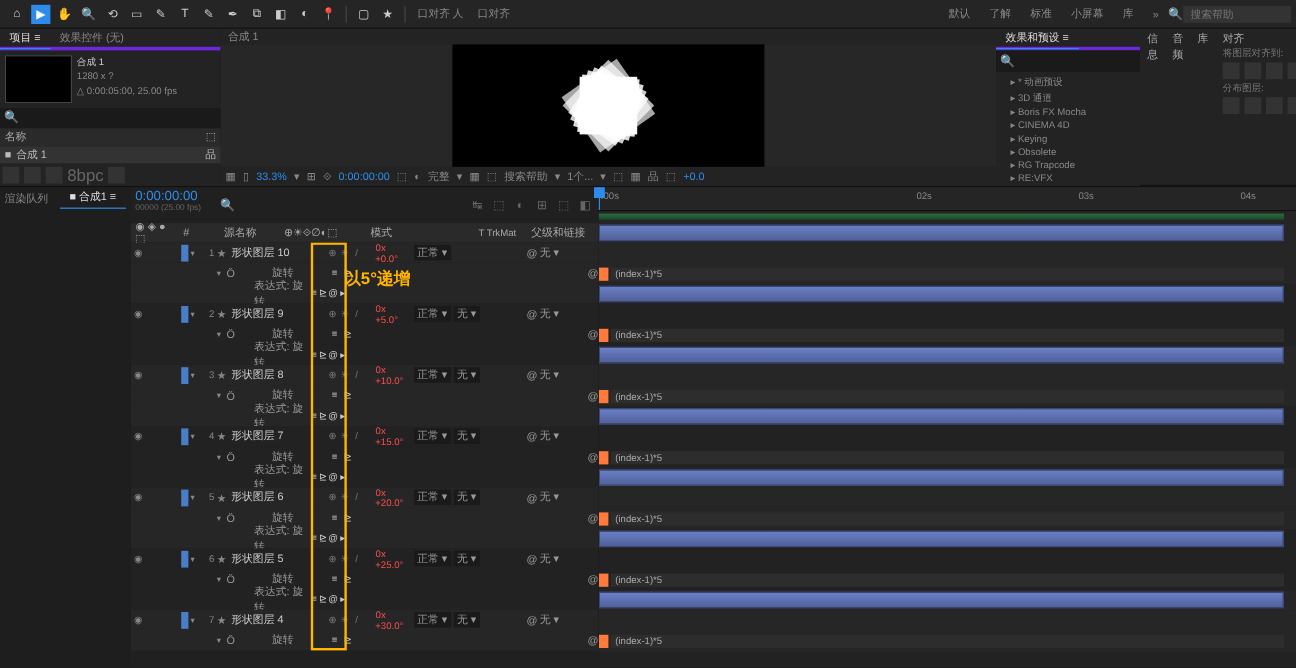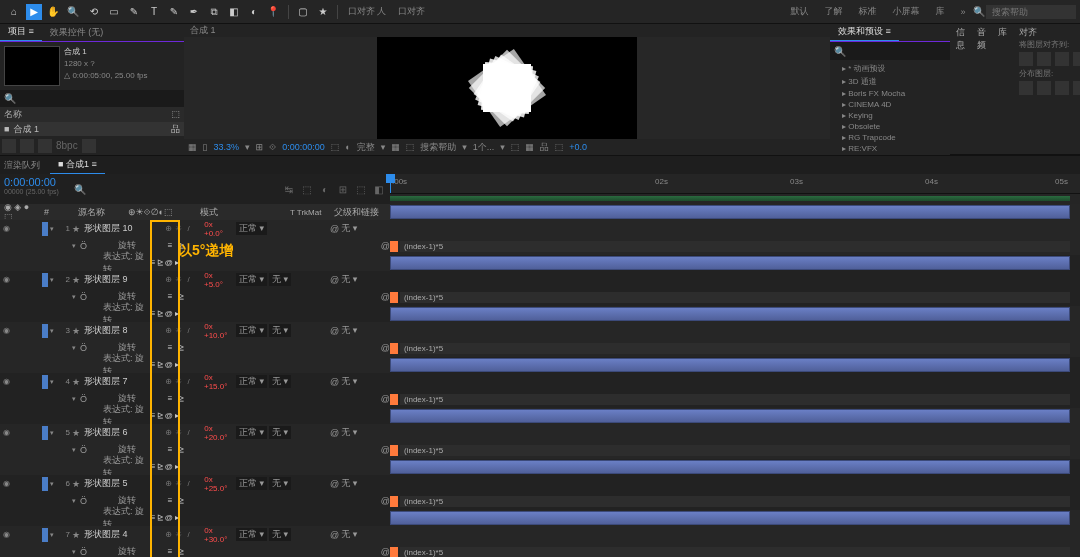--- a/index.html
+++ b/index.html
@@ -10,21 +10,21 @@
   .top-toolbar .tool.active { background: #2d8ceb; color: #fff; }
   .top-toolbar .sep { width: 1px; height: 14px; background: #444; margin: 0 4px; }
   .top-toolbar .snap-opt { color: #888; font-size: 9px; margin: 0 6px; cursor: pointer; display: flex; align-items: center; gap: 2px; }
   .top-toolbar .spacer { flex: 1; }
   .top-toolbar .workspace { color: #888; font-size: 9px; margin: 0 8px; cursor: pointer; }
   .top-toolbar .search { background: #333; border: none; color: #999; font-size: 9px; padding: 2px 6px; width: 90px; }
 
   .midrow { display: flex; height: 132px; border-bottom: 1px solid #111; }
   
   .project-panel { width: 184px; background: #232323; display: flex; flex-direction: column; }
-  .panel-tabs { height: 18px; display: flex; align-items: flex-end; border-bottom: 1px solid #6d28d9; }
+  .panel-tabs { height: 18px; display: flex; align-items: center; border-bottom: 3px solid #6d28d9; }
   .tab { padding: 2px 8px; font-size: 9px; color: #888; cursor: pointer; }
   .tab.active { color: #ddd; border-bottom: 1px solid #2d8ceb; }
   .project-body { flex: 1; padding: 2px; }
   .proj-thumb-row { display: flex; padding: 2px; }
   .proj-thumb { width: 56px; height: 40px; background: #000; border: 1px solid #444; }
   .proj-thumb-info { font-size: 8px; color: #888; padding-left: 4px; line-height: 12px; }
   .proj-search { height: 18px; background: #1a1a1a; display: flex; align-items: center; padding: 0 4px; color: #666; }
   .proj-cols { height: 16px; background: #2a2a2a; display: flex; align-items: center; padding: 0 4px; font-size: 9px; color: #aaa; }
   .proj-item { height: 16px; display: flex; align-items: center; padding: 0 4px; background: #333; color: #bbb; font-size: 9px; gap: 4px; }
   .proj-footer { height: 20px; display: flex; align-items: center; padding: 0 2px; gap: 4px; }
@@ -48,21 +48,21 @@
   .fx-search { height: 18px; background: #1a1a1a; display: flex; align-items: center; padding: 0 4px; }
   .fx-body { flex: 1; padding: 2px 4px; overflow: hidden; }
   .fx-item { font-size: 8px; color: #888; padding: 1px 0 1px 8px; cursor: pointer; white-space: nowrap; }
   
   .right-panels { width: 130px; background: #232323; display: flex; flex-direction: row; }
   .rp-section { border-bottom: 1px solid #111; padding: 2px 6px; }
   .rp-title { font-size: 9px; color: #aaa; }
   .rp-icons { display: flex; gap: 4px; padding: 2px 0; }
   .rp-icons span { width: 14px; height: 14px; background: #333; cursor: pointer; }
   
-  .timeline-panel { height: 400px; background: #1e1e1e; display: flex; flex-direction: column; }
+  .timeline-panel { height: 400px; background: #1e1e1e; display: flex; flex-direction: row; }
   .tl-header-row { height: 18px; display: flex; align-items: center; padding: 0 4px; font-size: 9px; color: #888; gap: 10px; }
   .tl-main { flex: 1; display: flex; }
   .tl-left { width: 390px; display: flex; flex-direction: column; background: #202020; }
   .tl-right { flex: 1; display: flex; flex-direction: column; position: relative; background: #222; }
   
   .tl-timecode-row { height: 30px; display: flex; }
   .tl-timecode { width: 70px; padding: 2px 4px; }
   .tl-timecode .tc { color: #2d8ceb; font-size: 11px; }
   .tl-timecode .frames { color: #666; font-size: 7px; }
   .tl-search-row { flex: 1; display: flex; align-items: center; padding: 0 4px; gap: 4px; }
@@ -186,21 +186,21 @@
       <span>■</span>
         <span>合成 1</span>
         <span style="flex:1;"></span>
         <span>品</span>
     </div>
     <div style="flex:1;"></div>
     <div class="proj-footer">
       <div class="btn"></div>
       <div class="btn"></div>
       <div class="btn"></div>
-      <span style="color:#666;font-size:10px;">8bpc</span>
+      <span style="color:#666;font-size:14px;">8bpc</span>
       <div class="btn"></div>
     </div>
   </div>
 
   <div class="comp-panel">
     <div style="height:14px;padding:0 6px;font-size:9px;color:#888;">合成 1</div>
     <div class="comp-viewer">
       <div class="comp-viewport">
         <div class="comp-shape r6"></div>
         <div class="comp-shape r5"></div>

